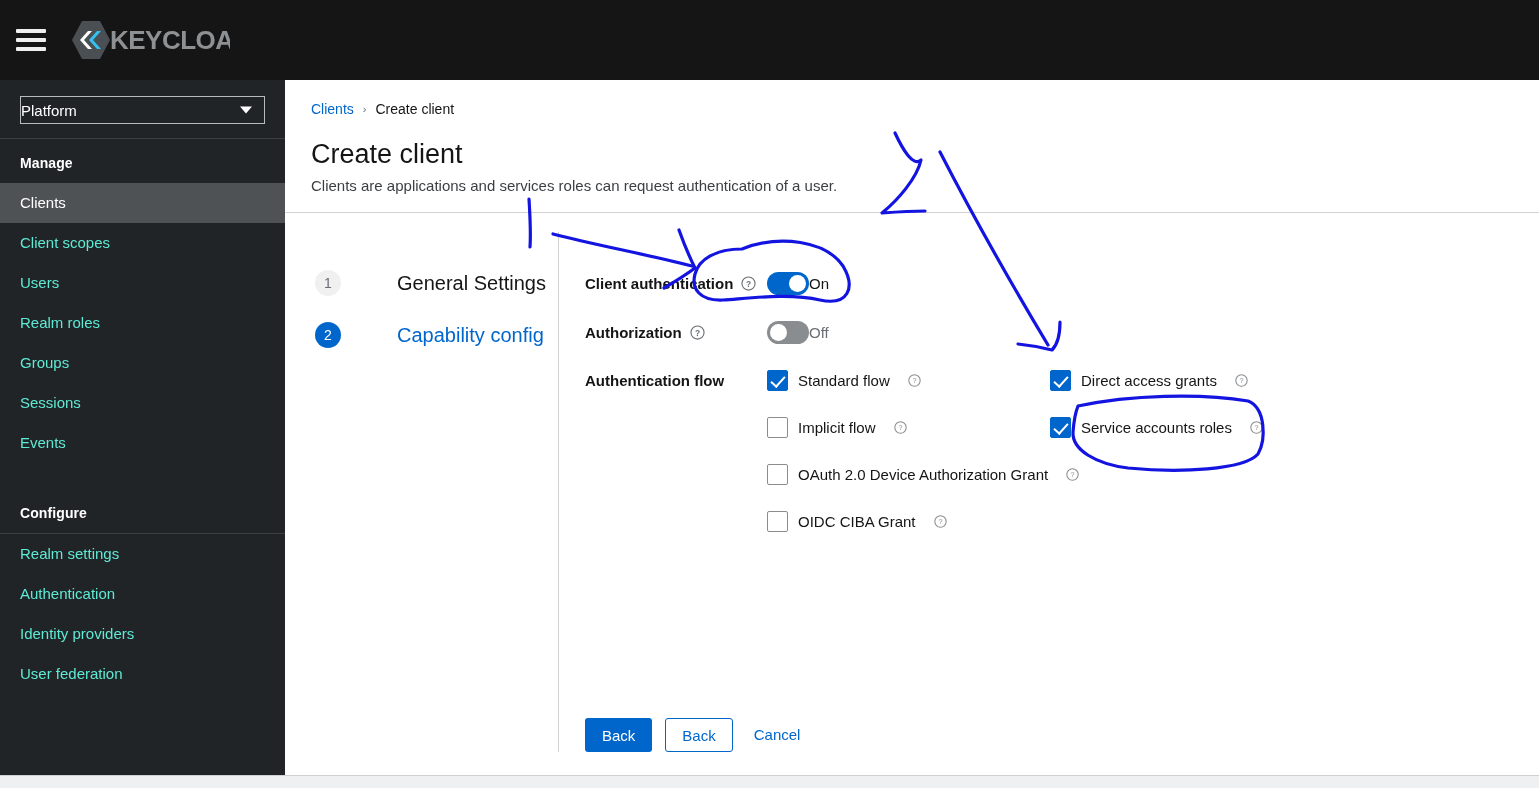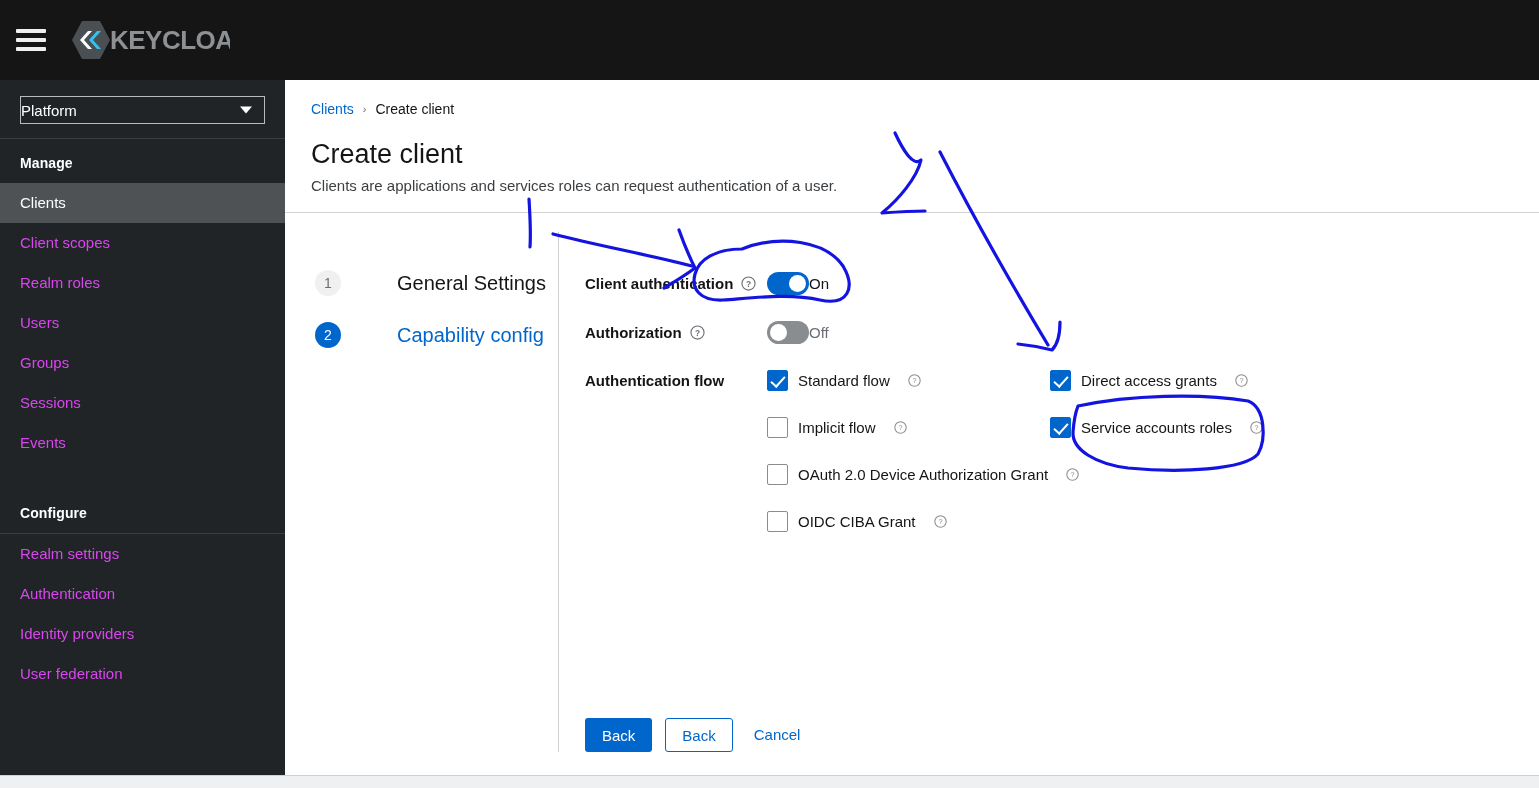--- a/index.html
+++ b/index.html
@@ -79,21 +79,21 @@
   }
   .nav-group-title {
     font-size: 14px; font-weight: 700;
     color: #ffffff;
     padding: 16px 20px 12px 20px;
     letter-spacing: 0.1px;
   }
   .nav-item {
     display: block;
     font-size: 15px;
-    color: #d946ef;
+    color: #5eead4;
     padding: 10px 20px;
     line-height: 20px;
     text-decoration: none;
     cursor: pointer;
     white-space: nowrap;
   }
   .nav-item.active {
     background: #4f5255;
     color: #ffffff;
     border-left: 0;
@@ -307,22 +307,22 @@
       <div class="realm-selector">
         <span class="realm-name">Platform</span>
         <span class="realm-caret"></span>
       </div>
     </div>
     <div class="nav-sep"></div>
 
     <div class="nav-group-title">Manage</div>
     <a class="nav-item active">Clients</a>
     <a class="nav-item">Client scopes</a>
+    <a class="nav-item">Users</a>
     <a class="nav-item">Realm roles</a>
-    <a class="nav-item">Users</a>
     <a class="nav-item">Groups</a>
     <a class="nav-item">Sessions</a>
     <a class="nav-item">Events</a>
 
     <div class="nav-gap"></div>
 
     <div class="nav-group-title">Configure</div>
     <div class="nav-sep"></div>
     <a class="nav-item">Realm settings</a>
     <a class="nav-item">Authentication</a>

